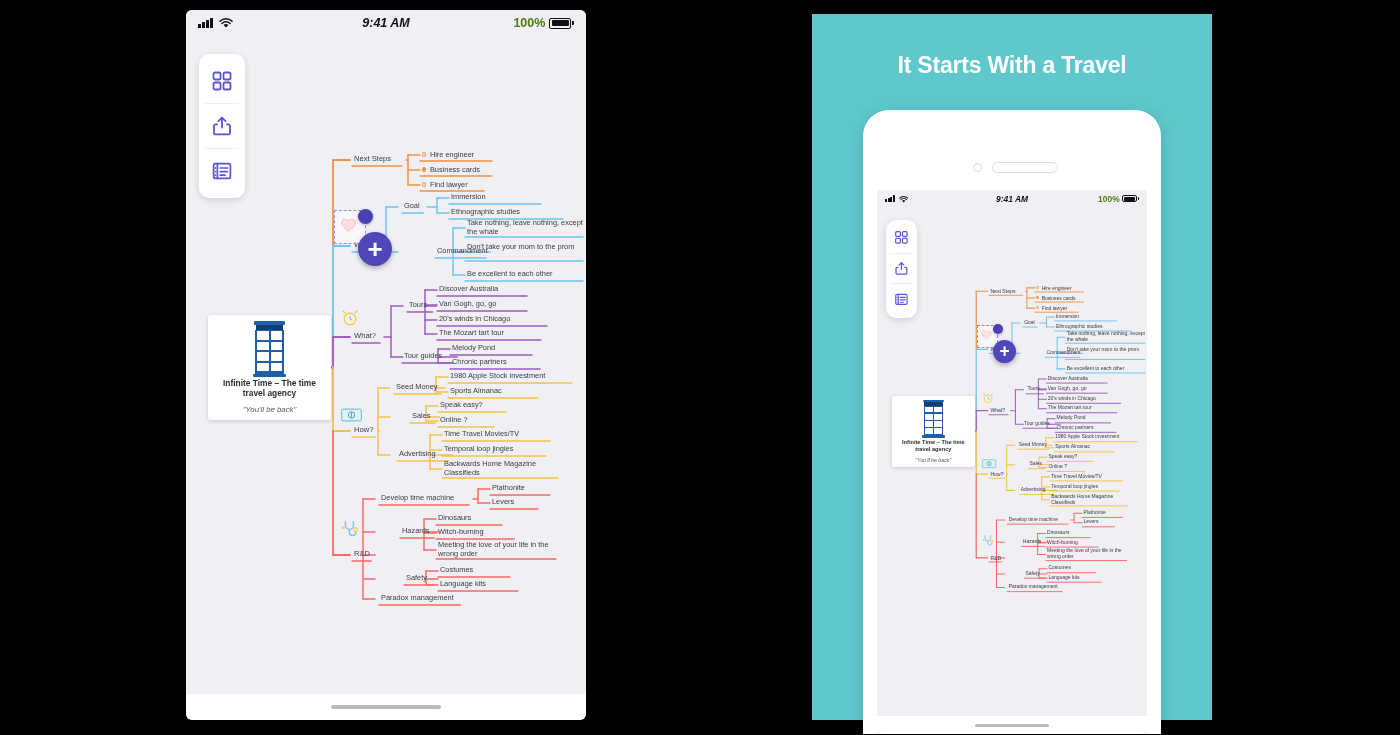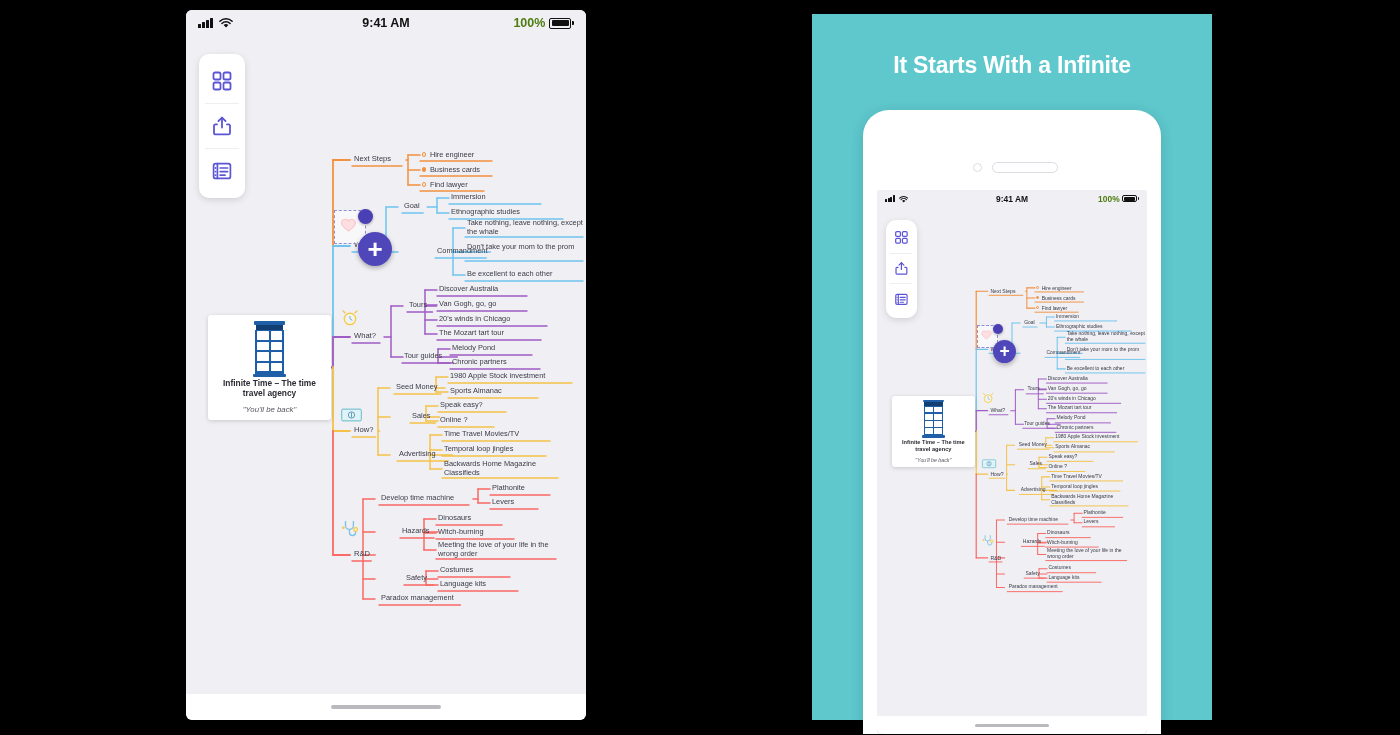--- a/index.html
+++ b/index.html
@@ -11,21 +11,21 @@
   
   .screen {
     position:absolute; background:#EFEFF4; overflow:hidden;
   }
 
   
   .statusbar { position:absolute; left:0; top:0; width:100%;
      display:flex; align-items:center; background:#EFEFF4; }
   .sb-left { display:flex; align-items:center; }
   .sb-time { position:absolute; left:0; right:0; text-align:center;
-     font-weight:bold; color:#111; }
+     font-weight:bold; color:#111;font-style:italic; }
   .sb-right { margin-left:auto; display:flex; align-items:center; }
   .sb-pct { font-weight:bold; color:#4d7c0f; }
 
   .bars { display:flex; align-items:flex-end; }
   .bars i { display:block; background:#111; border-radius:0.5px; }
 
   .batt { border:1px solid #111; border-radius:2px; position:relative; }
   .batt::after{ content:""; position:absolute; background:#111; border-radius:0 1px 1px 0;}
   .batt b { display:block; background:#111; height:100%; width:100%; border-radius:1px;}
 
@@ -382,21 +382,21 @@
           <div class="title" style="font-size:8.4px;">Infinite Time – The time travel agency</div>
           <div class="sub" style="font-size:7.8px; margin-top:6px;">"You'll be back"</div>
         </div>
       </div>
       <div class="homebar-wrap" style="height:26px;">
         <div class="homebar" style="width:110px; height:4.5px;"></div>
       </div>
     </div>
 
   <div class="promo" style="left:812px; top:14px; width:400px; height:706px;">
-    <div class="promo-title" style="top:38px; font-size:23px;">It Starts With a Infinite</div>
+    <div class="promo-title" style="top:38px; font-size:23px;">It Starts With a Travel</div>
     <div class="device" style="left:51px; top:96px; width:298px; height:624px;">
       <div class="cam" style="left:110px; top:53px; width:9px; height:9px;"></div>
       <div class="speaker" style="left:129px; top:52px; width:66px; height:11px;"></div>
       <div class="screen" id="screenB" style="left: 14px; top: 80px; width: 270px; height: 544px; border-radius: 3px; font-size: 8.775px;">
           <div class="statusbar" style="height:17.55px; padding:0 8.100000000000001px; font-size:8.4375px;">
             <div class="sb-left">
               <div class="bars" style="gap:0.945px; margin-right:4.050000000000001px;">
                 <i style="width:1.7550000000000001px;height:2.7px;"></i>
                 <i style="width:1.7550000000000001px;height:4.050000000000001px;"></i>
                 <i style="width:1.7550000000000001px;height:5.4px;"></i>

